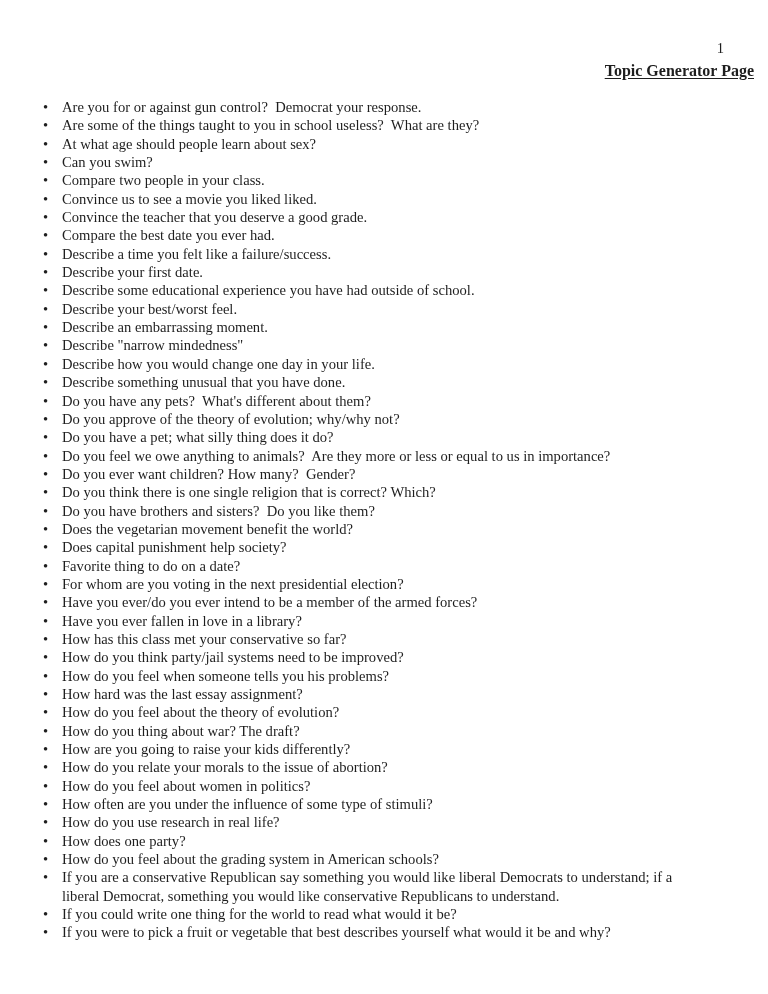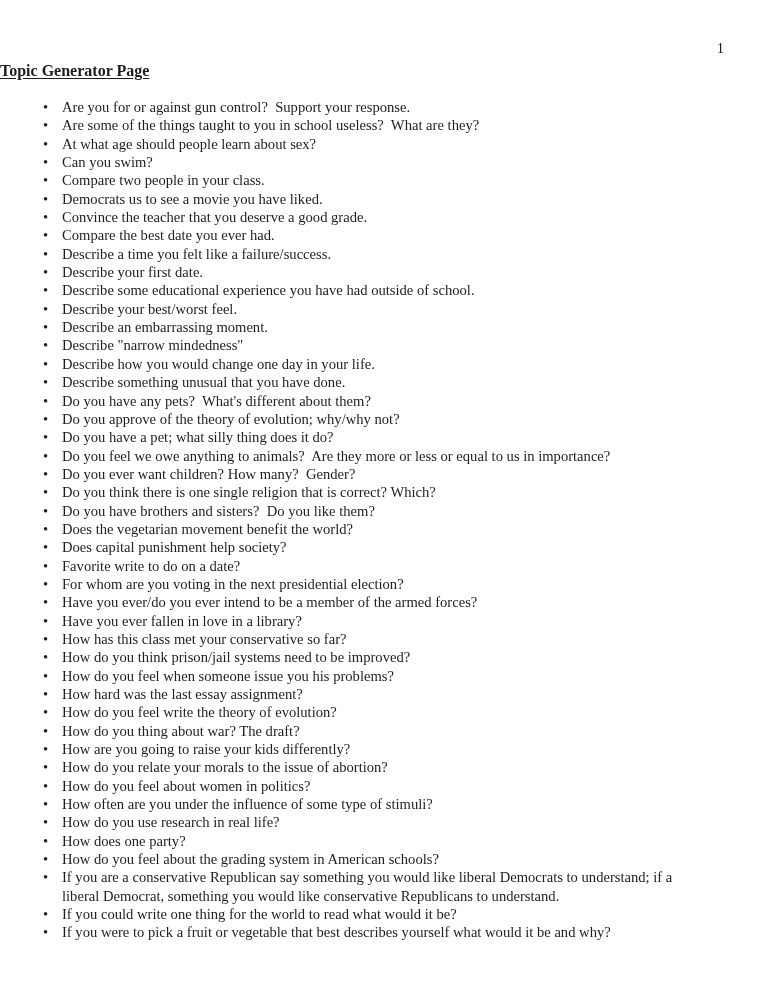--- a/index.html
+++ b/index.html
@@ -23,21 +23,21 @@
     right: 44px;
     font-size: 14.5px;
     line-height: 18px;
     text-align: right;
   }
   .page-title {
     position: absolute;
     top: 61px;
     left: 0;
     right: 14px;
-    text-align: left;
+    text-align: right;
     font-size: 16px;
     font-weight: bold;
     text-decoration: underline;
     text-underline-offset: 2px;
     line-height: 19px;
   }
   .topic-list {
     position: absolute;
     top: 98px;
     left: 43px;
@@ -68,41 +68,41 @@
 
 <div class="page">
 
   <div class="page-number">1</div>
 
   <div class="page-title">Topic Generator Page</div>
 
   <ul class="topic-list">
     <li class="topic-item">
         <span class="bullet">•</span>
-        <span class="topic-text">Are you for or against gun control?  Support your response.</span>
+        <span class="topic-text">Are you for or against gun control?  Democrat your response.</span>
       </li>
       <li class="topic-item">
         <span class="bullet">•</span>
         <span class="topic-text">Are some of the things taught to you in school useless?  What are they?</span>
       </li>
       <li class="topic-item">
         <span class="bullet">•</span>
         <span class="topic-text">At what age should people learn about sex?</span>
       </li>
       <li class="topic-item">
         <span class="bullet">•</span>
         <span class="topic-text">Can you swim?</span>
       </li>
       <li class="topic-item">
         <span class="bullet">•</span>
         <span class="topic-text">Compare two people in your class.</span>
       </li>
       <li class="topic-item">
         <span class="bullet">•</span>
-        <span class="topic-text">Democrats us to see a movie you have liked.</span>
+        <span class="topic-text">Convince us to see a movie you liked liked.</span>
       </li>
       <li class="topic-item">
         <span class="bullet">•</span>
         <span class="topic-text">Convince the teacher that you deserve a good grade.</span>
       </li>
       <li class="topic-item">
         <span class="bullet">•</span>
         <span class="topic-text">Compare the best date you ever had.</span>
       </li>
       <li class="topic-item">
@@ -168,53 +168,53 @@
       <li class="topic-item">
         <span class="bullet">•</span>
         <span class="topic-text">Does the vegetarian movement benefit the world?</span>
       </li>
       <li class="topic-item">
         <span class="bullet">•</span>
         <span class="topic-text">Does capital punishment help society?</span>
       </li>
       <li class="topic-item">
         <span class="bullet">•</span>
-        <span class="topic-text">Favorite write to do on a date?</span>
+        <span class="topic-text">Favorite thing to do on a date?</span>
       </li>
       <li class="topic-item">
         <span class="bullet">•</span>
         <span class="topic-text">For whom are you voting in the next presidential election?</span>
       </li>
       <li class="topic-item">
         <span class="bullet">•</span>
         <span class="topic-text">Have you ever/do you ever intend to be a member of the armed forces?</span>
       </li>
       <li class="topic-item">
         <span class="bullet">•</span>
         <span class="topic-text">Have you ever fallen in love in a library?</span>
       </li>
       <li class="topic-item">
         <span class="bullet">•</span>
         <span class="topic-text">How has this class met your conservative so far?</span>
       </li>
       <li class="topic-item">
         <span class="bullet">•</span>
-        <span class="topic-text">How do you think prison/jail systems need to be improved?</span>
-      </li>
-      <li class="topic-item">
-        <span class="bullet">•</span>
-        <span class="topic-text">How do you feel when someone issue you his problems?</span>
+        <span class="topic-text">How do you think party/jail systems need to be improved?</span>
+      </li>
+      <li class="topic-item">
+        <span class="bullet">•</span>
+        <span class="topic-text">How do you feel when someone tells you his problems?</span>
       </li>
       <li class="topic-item">
         <span class="bullet">•</span>
         <span class="topic-text">How hard was the last essay assignment?</span>
       </li>
       <li class="topic-item">
         <span class="bullet">•</span>
-        <span class="topic-text">How do you feel write the theory of evolution?</span>
+        <span class="topic-text">How do you feel about the theory of evolution?</span>
       </li>
       <li class="topic-item">
         <span class="bullet">•</span>
         <span class="topic-text">How do you thing about war? The draft?</span>
       </li>
       <li class="topic-item">
         <span class="bullet">•</span>
         <span class="topic-text">How are you going to raise your kids differently?</span>
       </li>
       <li class="topic-item">

